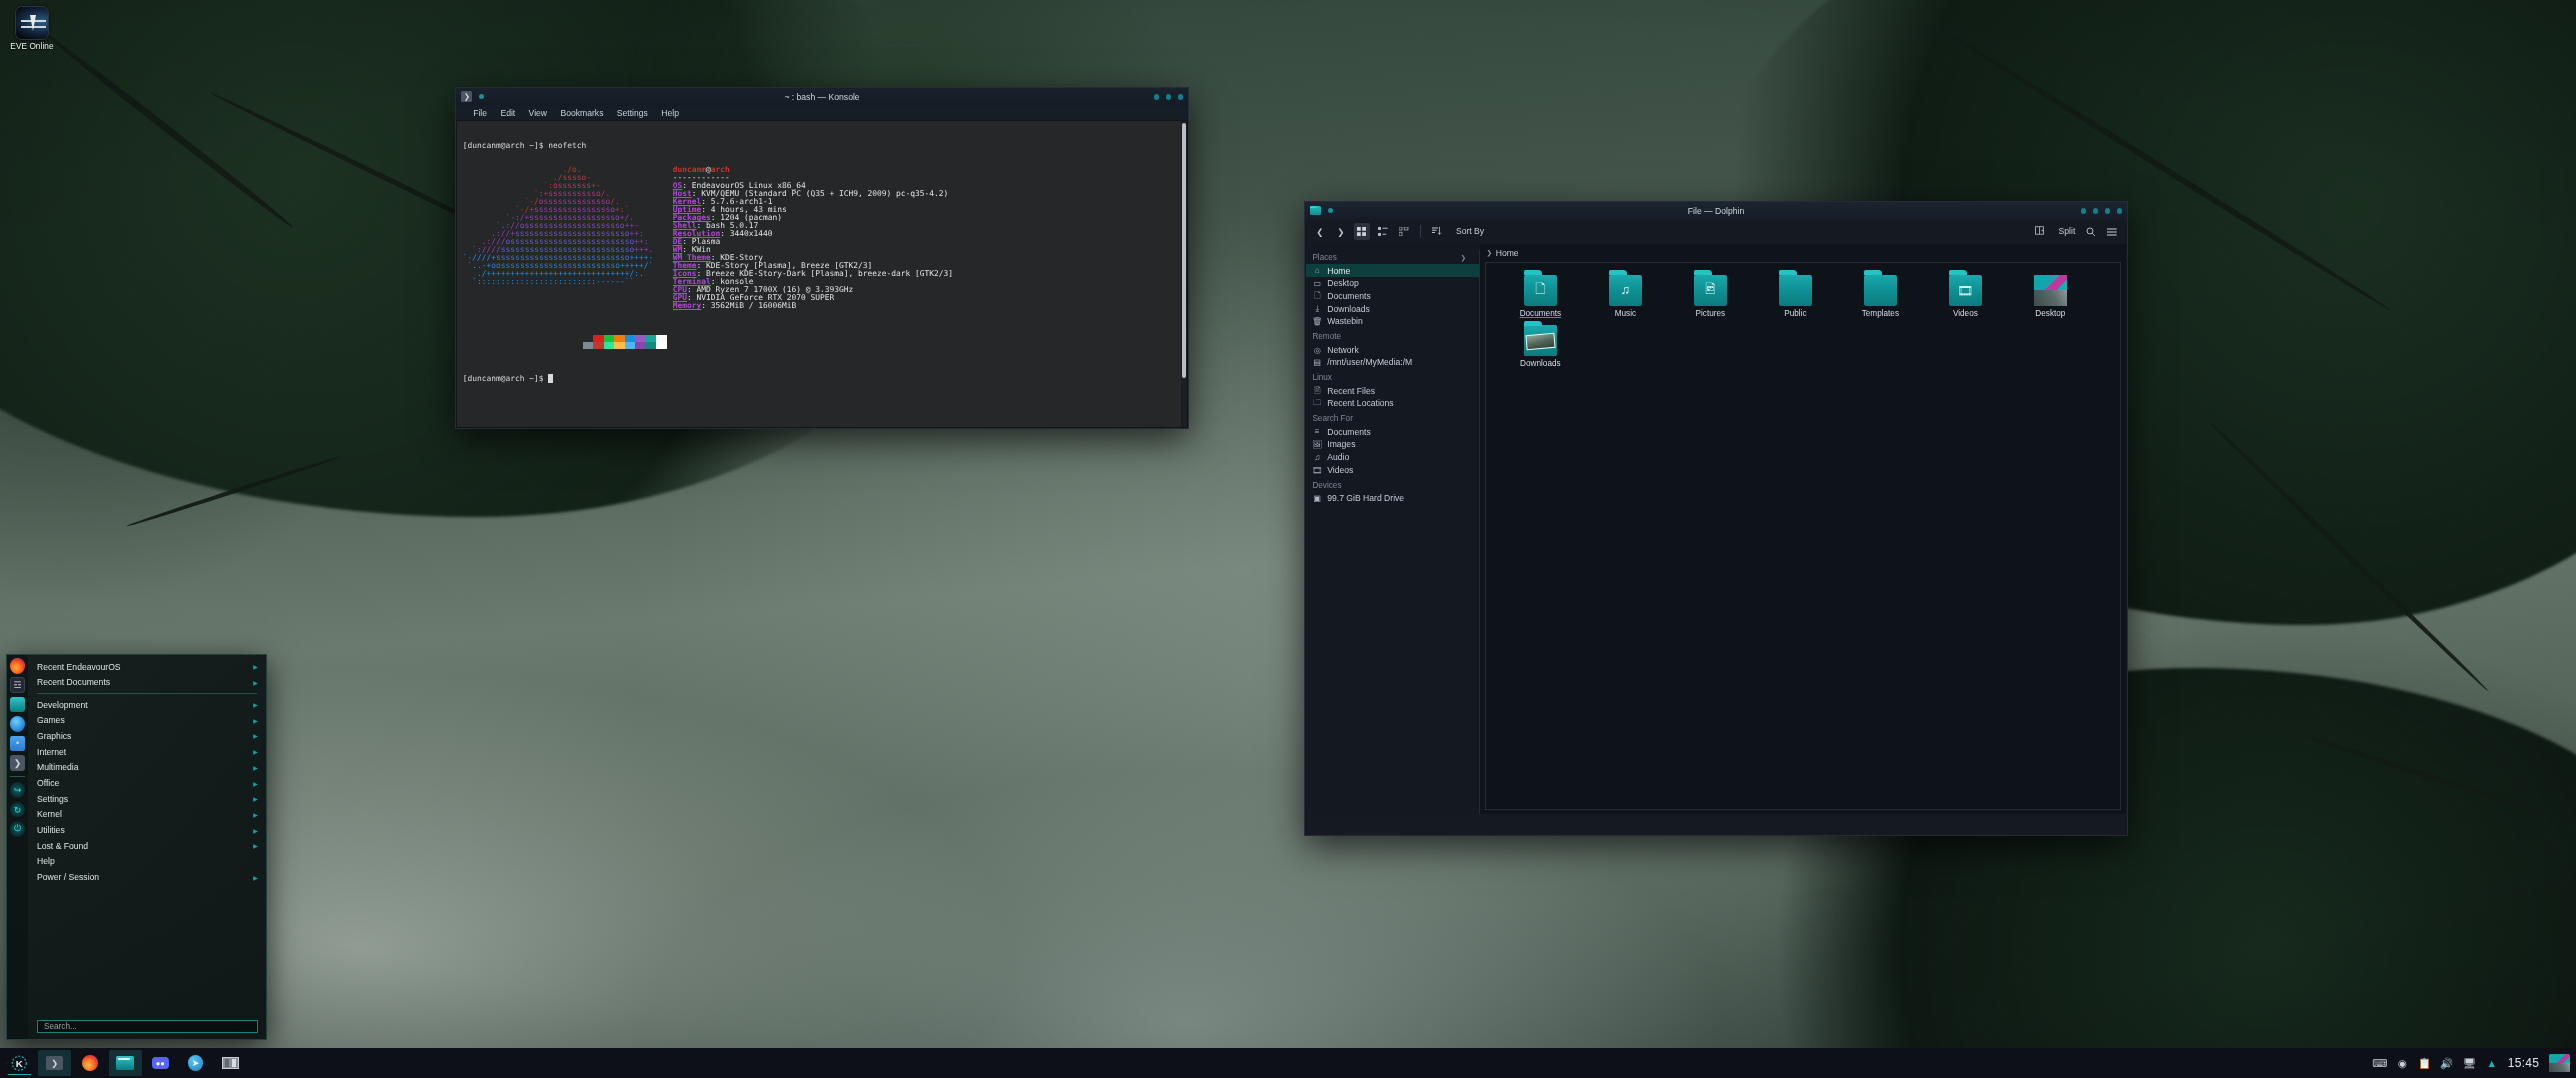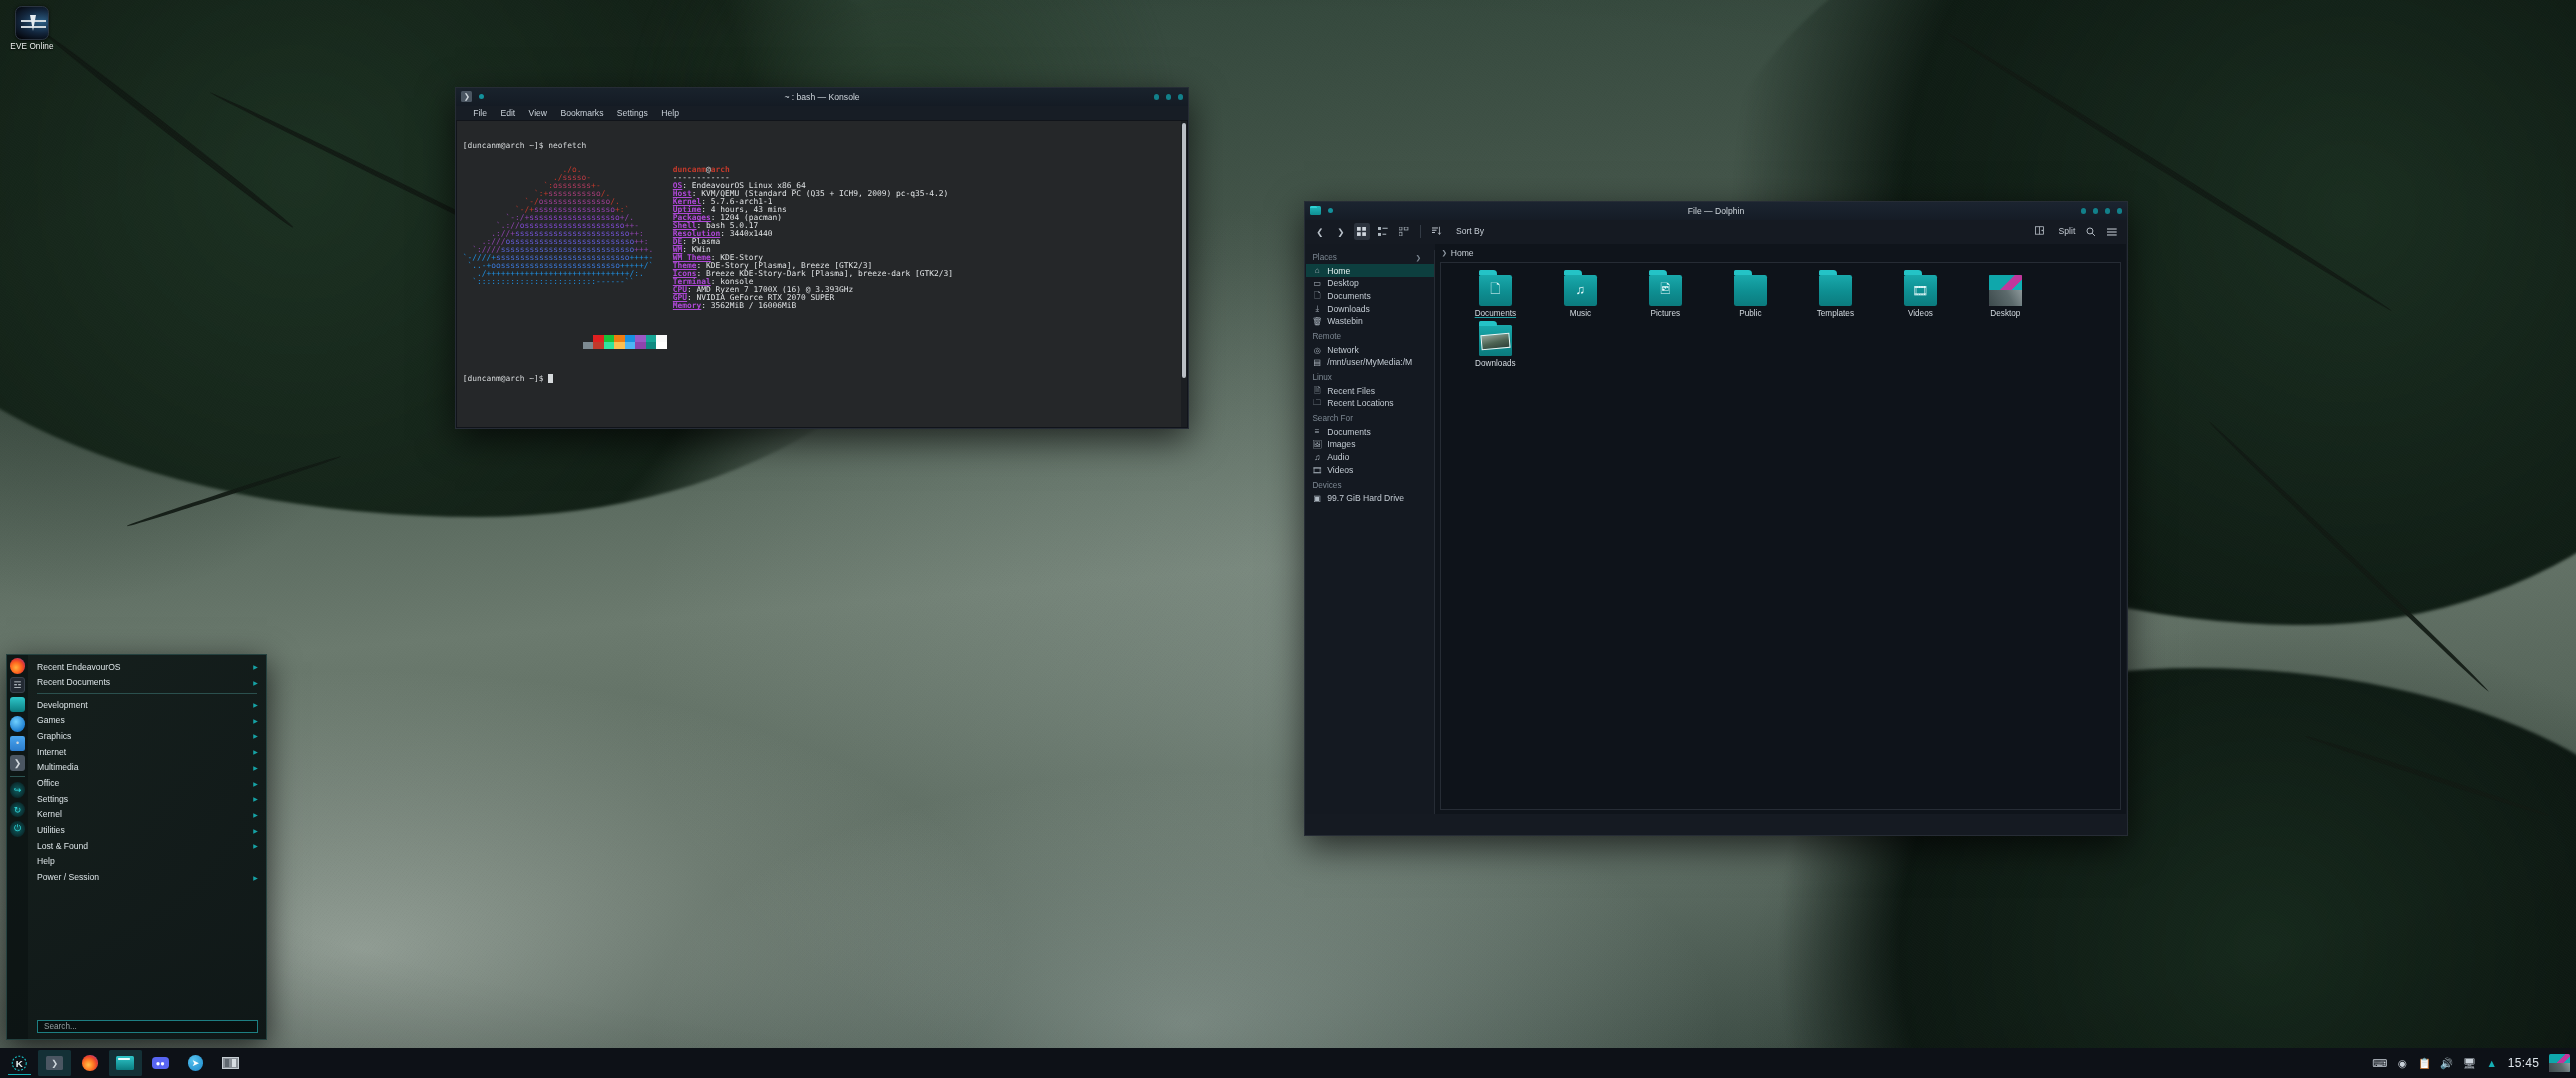--- a/index.html
+++ b/index.html
@@ -105,21 +105,21 @@
   #dolphin .toolbar{ height:23px; display:flex; align-items:center; padding:0 6.7px;
                      background:#151a22; color:#c5ccd4; font-size:8.6px; gap:4.5px;}
   .tb-ico{ width:16.5px;height:16.5px;display:flex;align-items:center;justify-content:center;
            color:#b8c0c8; cursor:default; border-radius:2.2px;}
   .tb-ico.active{ background:#2c333d; }
   .tb-sep{ width:0.7px;height:12.7px;background:#333b45;margin:0 3.7px;}
   .tb-spacer{ flex:1; }
   .tb-btn{ display:flex;align-items:flex-start;gap:14px;padding:0 3px;color:#c5ccd4;}
 
   #dolphin .body{ position:absolute; left:0.7px; right:0.7px; top:42px; bottom:21px; display:flex; }
-  .places{ width:129px; background:#141921; padding:4.5px 0 0 0; overflow:hidden; position:relative;}
+  .places{ width:174px; background:#141921; padding:4.5px 0 0 0; overflow:hidden; position:relative;}
   .pl-head{ font-size:8.2px; color:#7c8792; padding:4.5px 7.5px 2.2px 6.7px; display:flex;
             align-items:center; justify-content:space-between;}
   .pl-item{ display:flex; align-items:center; gap:5.2px; height:12.7px; padding:0 6.7px;
             font-size:8.6px; color:#c3cbd3; }
   .pl-item.sel{ background:#0d3f3f; color:#e6f3f3; }
   .pl-ico{ width:9.7px;height:9.7px;display:flex;align-items:center;justify-content:center;
            font-size:8.2px;color:#aeb8c2;flex:0 0 9.7px;}
   .places-div{ position:absolute; right:0; top:6px; bottom:0; width:0.7px; background:#262c35;}
 
   .fview{ flex:1; display:flex; flex-direction:column; background:#0f141b; }

